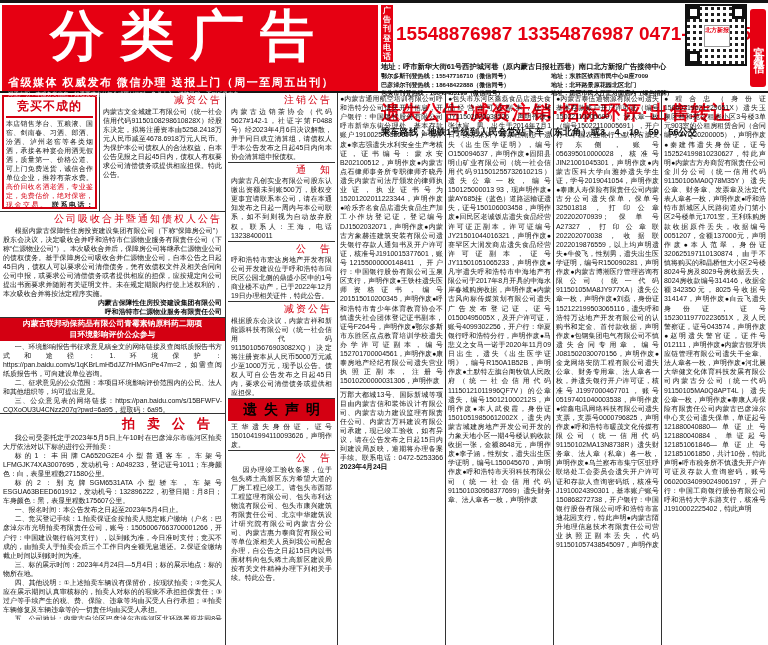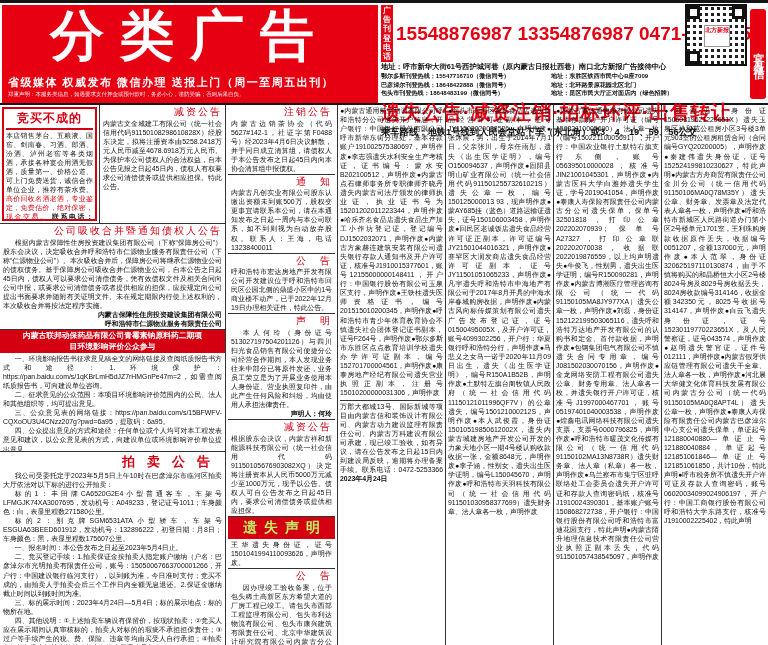--- a/index.html
+++ b/index.html
@@ -1,20 +1,20 @@
 <!DOCTYPE html>
 <html><head>
 <meta charset="utf-8">
 <style>
   html,body{margin:0;padding:0;background:#e9e6e0;}
   .page{position:relative;width:768px;height:645px;background:#fff;overflow:hidden;
         border-top:3px solid #151515;box-sizing:border-box;
         font-family:"Liberation Sans","DejaVu Sans",sans-serif;color:#111;}
   
-  .header{display:flex;height:100px;padding:2px 2px 0 2px;box-sizing:border-box;}
+  .header{display:flex;height:88px;padding:2px 2px 0 2px;box-sizing:border-box;}
   .h-left{width:376px;background:#e60012;color:#fff;margin-right:3px;padding:1px 6px 0 6px;
           box-sizing:border-box;display:flex;flex-direction:column;}
   .h-title{font-size:54px;font-weight:bold;letter-spacing:16px;line-height:58px;text-align:center;white-space:nowrap;}
   .h-tagline{font-size:11px;font-weight:bold;letter-spacing:1.5px;white-space:nowrap;margin-top:11px;}
   .h-disclaimer{font-size:5.5px;opacity:.92;white-space:nowrap;margin-top:1px;}
   .h-mid{flex:1;display:flex;flex-direction:column;min-width:0;}
   .h-row1{display:flex;align-items:center;}
   .phone-label{background:#e60012;color:#fff;font-size:8px;font-weight:bold;width:24px;
                text-align:center;line-height:1.15;padding:1px 2px;margin-right:3px;}
   .phones{color:#e60012;font-weight:bold;font-size:19px;white-space:nowrap;letter-spacing:0;}
@@ -48,27 +48,27 @@
   .sig{display:block;text-align:right;font-weight:bold;text-indent:0;}
   
   .colA-top{display:flex;height:118px;border-bottom:1px solid #333;}
   .shop{width:100px;border-right:1px solid #333;box-sizing:border-box;padding:2px;}
   .shop-box{border:2px solid #d40012;height:100%;box-sizing:border-box;padding:1px 2px;overflow:hidden;}
   .shop-title{color:#d40012;font-weight:bold;font-size:12px;text-align:center;border-bottom:2px solid #d40012;
               letter-spacing:1px;padding-bottom:1px;margin-bottom:1px;}
   .red{color:#d40012;}
   .jianzi{flex:1;padding:1px 3px;overflow:hidden;}
   .merge-sec{height:106px;}
-  .eia-sec{height:122px;padding:0;}
+  .eia-sec{height:96px;padding:0;}
   .eia-title{background:#d40012;color:#fff;font-weight:bold;font-size:7.8px;text-align:center;line-height:1.35;padding:1px 2px;}
   .eia-body{padding:1px 3px;}
   .auction-sec{height:206px;}
   .auction-title{color:#d40012;font-size:13px;font-weight:bold;text-align:right;letter-spacing:12px;text-indent:12px;}
   
-  .loss-banner{background:#d40012;color:#bef264;font-weight:bold;font-size:14px;letter-spacing:7px;
+  .loss-banner{background:#d40012;color:#000000;font-weight:bold;font-size:14px;letter-spacing:7px;
                text-align:center;padding:2px 0;text-indent:7px;}
   .bullets{font-size:6.9px;line-height:1.32;text-align:justify;}
   .bullets span{display:inline;}
   .note-box{border-top:1px solid #333;margin-top:2px;padding-top:1px;}
   .date-r{display:block;text-align:right;font-weight:bold;}
 </style>
 </head>
 <body>
 
 <div class="page">
@@ -166,27 +166,20 @@
       </div>
       <div class="sec">
         <div class="sec-title">通　知</div>
         <div class="txt">内蒙古凡创实业有限公司股东认缴出资额未到账500万，股权变更事宜请联系本公司，请在本通知发布之日起一周内与本公司联系，如不到则视为自动放弃股权。联系人：王海，电话13238400011</div>
       </div>
       <div class="sec">
         <div class="sec-title">公　告</div>
         <div class="txt">呼和浩特市宏达房地产开发有限公司开发建设位于呼和浩特市回民区公园北侧的鼎盛小区中的1号商业楼不动产，已于2022年12月19日办理相关证件，特此公告。</div>
       </div>
       <div class="sec">
-        <div class="sec-title">声　明</div>
-        <div class="txt">
-          <span class="para">本人何玲（身份证号513027197504201126）与四川扫光食品销售有限公司便捷分公司经营合作期间，本人发现业务往来中部分已将原件发还，业务员工荣立是为了开展业务使用本人身份证、营业执照复印件，由此产生任何风险和纠纷，均由使用人承担法律责任。</span>
-          <span class="sig">声明人：何玲</span>
-        </div>
-      </div>
-      <div class="sec">
         <div class="sec-title">减资公告</div>
         <div class="txt">根据股东会决议，内蒙古祥和新能源科技有限公司（统一社会信用代码91150105676903082XQ）决定将注册资本从人民币5000万元减少至1000万元，现予以公告。债权人可自公告发布之日起45日内，要求公司清偿债务或提供相应担保。</div>
       </div>
       <div class="sec" style="padding:0;">
         <div class="loss-banner">遗失声明</div>
         <div class="txt" style="padding:1px 3px;">王华遗失身份证，证号1501041994110093626，声明作废。</div>
       </div>
       <div class="sec">
         <div class="sec-title">公　告</div>
         <div class="txt">

